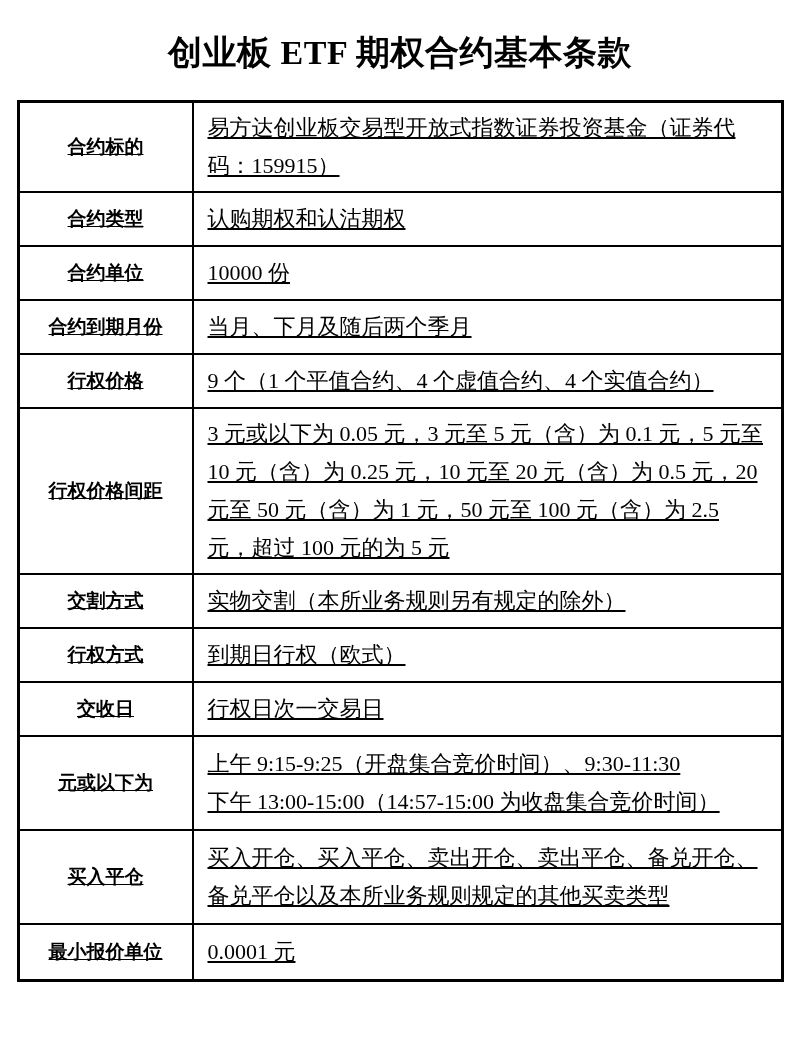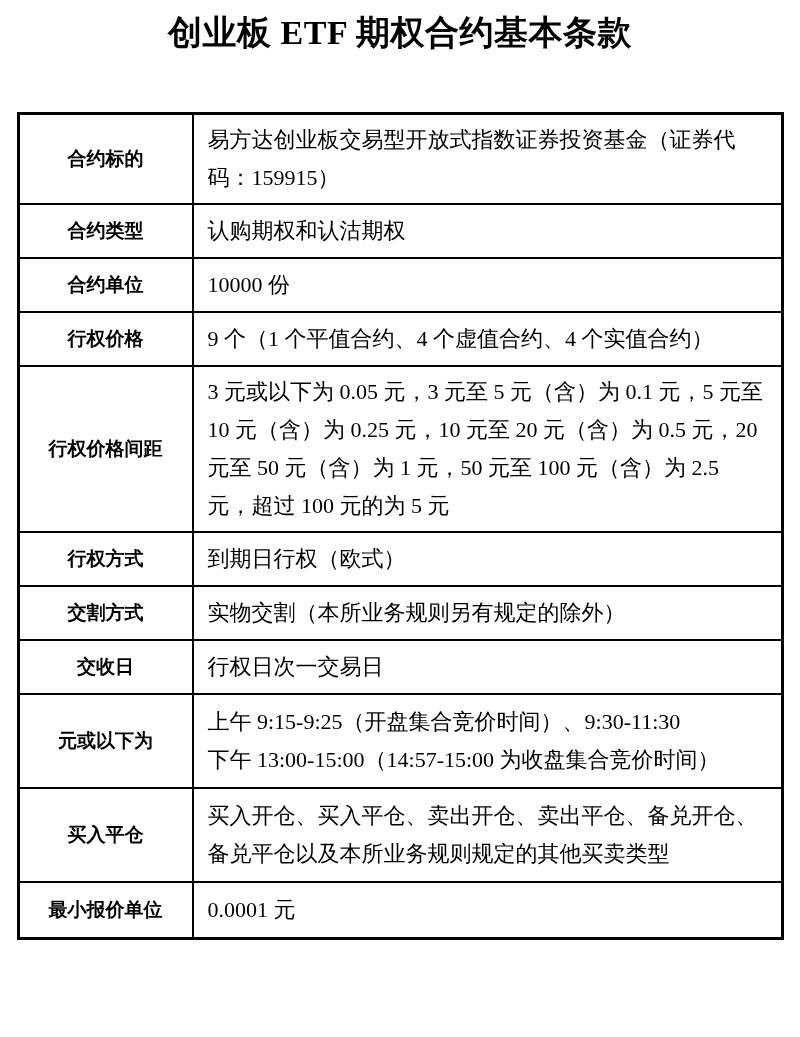--- a/index.html
+++ b/index.html
@@ -12,33 +12,34 @@
     font-family: "Liberation Serif", "DejaVu Serif", serif;
     color: #000000;
   }
   .page {
     width: 800px;
     height: 1037px;
     position: relative;
   }
   .doc-title {
     margin: 0;
-    padding-top: 12px;
+    padding-top: 32px;
     text-align: center;
     font-size: 34px;
     font-weight: bold;
     letter-spacing: 0.5px;
     line-height: 42px;
   }
   table.terms {
     border-collapse: collapse;
     table-layout: fixed;
     width: 767px;
-    margin: 58px auto 0 auto;
+    margin: 26px auto 0 auto;
     border: 3px solid #000000;
+    text-decoration: underline;
   }
   table.terms th,
   table.terms td {
     border: 2px solid #000000;
     vertical-align: middle;
   }
   table.terms th {
     width: 160px;
     font-size: 19px;
     font-weight: bold;
@@ -83,46 +84,52 @@
           </td>
       </tr>
 
       <tr class="r-s">
         <th>合约单位</th>
         <td>
             <span class="line">10000 份</span>
           </td>
       </tr>
 
+      <tr class="r-s">
+        <th>合约到期月份</th>
+        <td>
+            <span class="line">当月、下月及随后两个季月</span>
+          </td>
+      </tr>
 
       <tr class="r-s">
         <th>行权价格</th>
         <td>
             <span class="line">9 个（1 个平值合约、4 个虚值合约、4 个实值合约）</span>
           </td>
       </tr>
 
       <tr class="r-l">
         <th>行权价格间距</th>
         <td>
             <span class="line">3 元或以下为 0.05 元，3 元至 5 元（含）为 0.1 元，5 元至 10 元（含）为 0.25 元，10 元至 20 元（含）为 0.5 元，20 元至 50 元（含）为 1 元，50 元至 100 元（含）为 2.5 元，超过 100 元的为 5 元</span>
           </td>
       </tr>
 
       <tr class="r-s">
-        <th>行权方式</th>
+        <th>交割方式</th>
         <td>
-            <span class="line">到期日行权（欧式）</span>
+            <span class="line">实物交割（本所业务规则另有规定的除外）</span>
           </td>
       </tr>
 
       <tr class="r-s">
-        <th>交割方式</th>
+        <th>行权方式</th>
         <td>
-            <span class="line">实物交割（本所业务规则另有规定的除外）</span>
+            <span class="line">到期日行权（欧式）</span>
           </td>
       </tr>
 
 
 
       <tr class="r-s">
         <th>交收日</th>
         <td>
             <span class="line">行权日次一交易日</span>
           </td>

